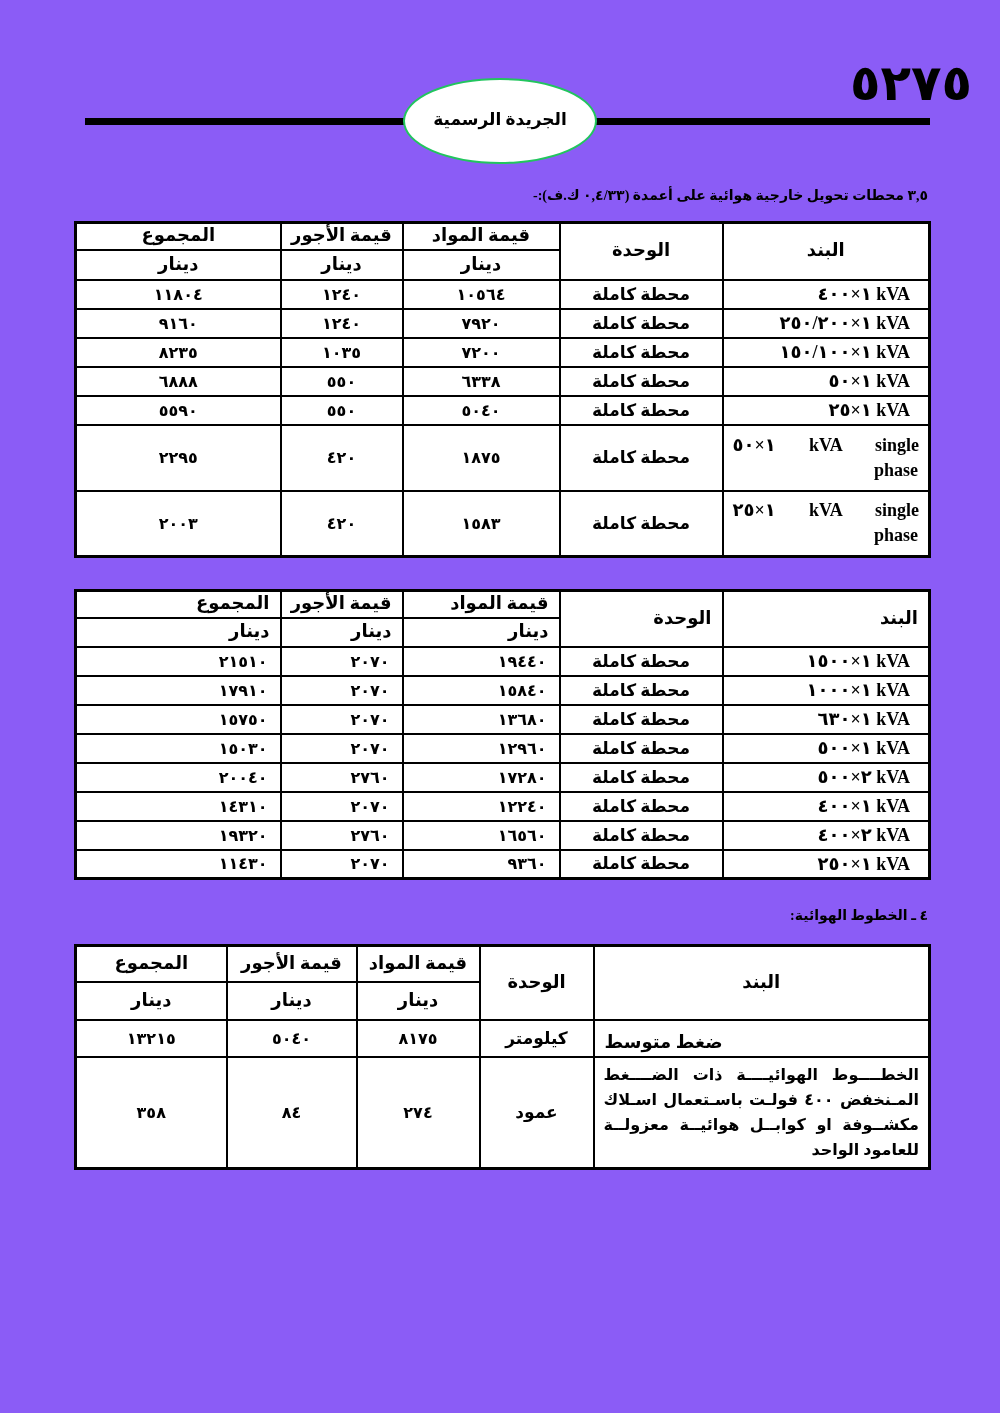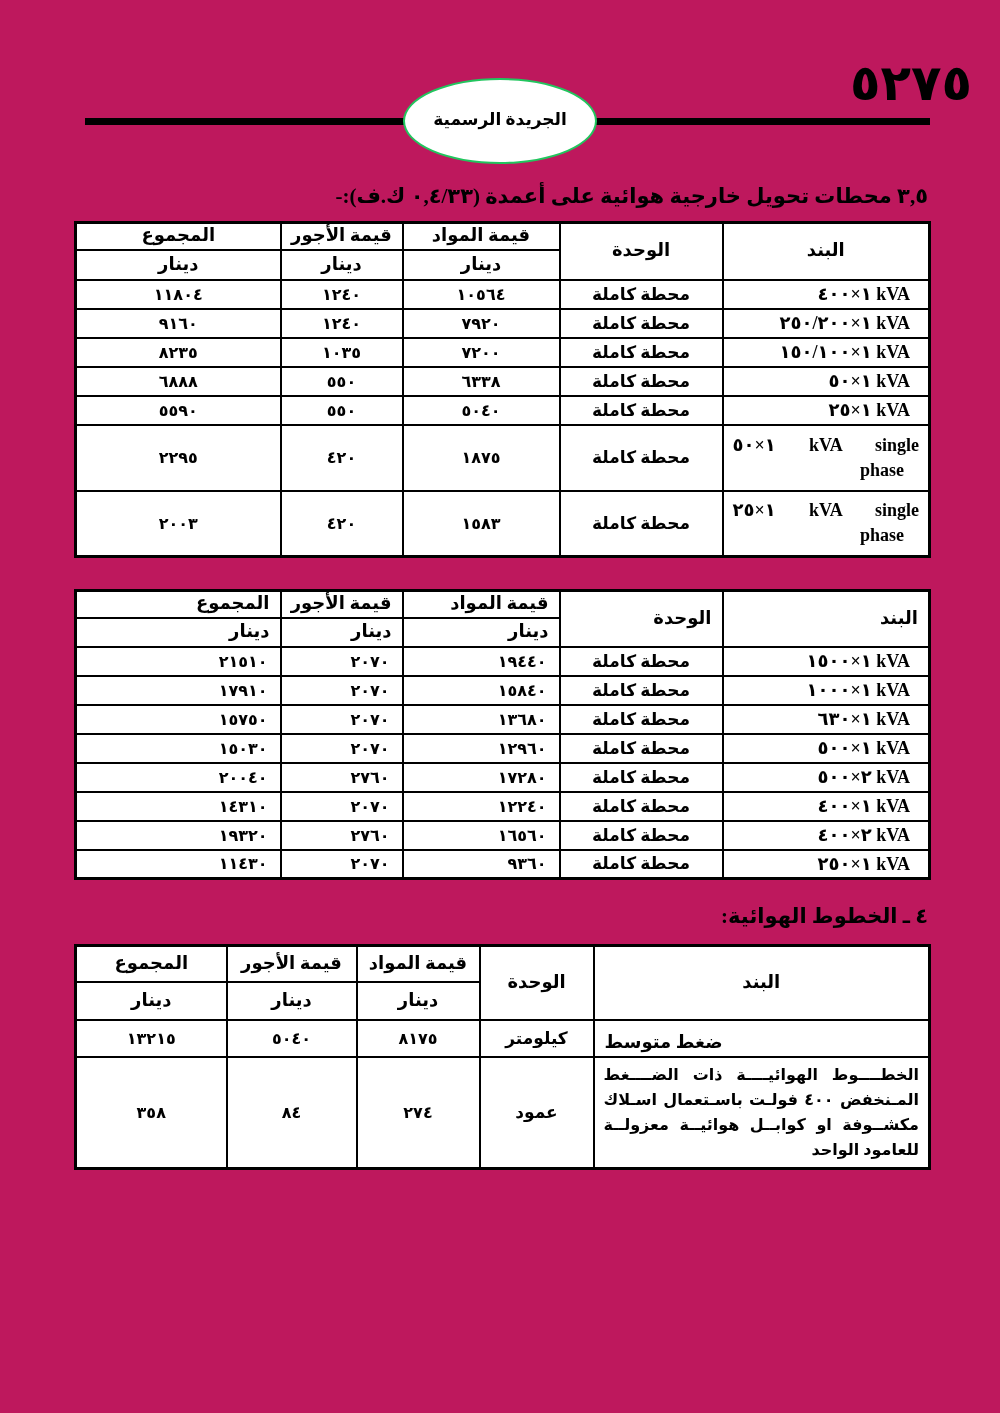--- a/index.html
+++ b/index.html
@@ -1,30 +1,30 @@
 <!DOCTYPE html>
 <html lang="ar"><head>
 <meta charset="utf-8">
 <style>
   html,body{margin:0;padding:0;background:#e8e8e8;}
-  .page{position:relative;width:1000px;height:1413px;margin:0 auto;background:#be185d;
+  .page{position:relative;width:1000px;height:1413px;margin:0 auto;background:#8b5cf6;
         color:#000;font-family:"Liberation Serif","DejaVu Sans",serif;font-weight:bold;overflow:hidden;}
   .page *{box-sizing:border-box;}
 
   
   .pagenum{position:absolute;top:56px;right:28px;font-size:50px;line-height:1.1;
            letter-spacing:4px;direction:ltr;}
   .rule{position:absolute;top:118px;left:85px;width:845px;height:7px;background:#000;z-index:1;}
   .oval{position:absolute;left:403px;top:78px;width:194px;height:86px;background:#fff;
         border:2px solid #22c55e;border-radius:50%;z-index:2;
         display:flex;align-items:center;justify-content:center;direction:rtl;}
   .oval span{font-size:17px;padding-bottom:4px;}
 
   
-  .sec-title{position:absolute;right:72px;direction:rtl;font-size:21px;line-height:26px;
+  .sec-title{position:absolute;right:72px;direction:rtl;font-size:14px;line-height:26px;
              white-space:nowrap;}
   #title1{top:183px;}
   #title2{top:551px;}
   #title3{top:903px;}
 
   
   table{position:absolute;left:74px;width:854px;border-collapse:collapse;table-layout:fixed;
         direction:rtl;border:3px solid #000;background:#fff;}
   #t1{top:221px;}
   #t2{top:589px;}
@@ -38,21 +38,21 @@
   #t2 thead tr:first-child{height:27px;} #t2 thead tr:last-child{height:29px;}
   #t2 tbody tr{height:29px;}
   #t3 thead tr:first-child{height:36px;} #t3 thead tr:last-child{height:38px;}
   #t3 tbody tr:first-child{height:37px;} #t3 tbody tr:last-child{height:112px;}
 
   
   .num{font-size:16px;letter-spacing:2px;text-align:center;direction:ltr;}
   .unit-cell{font-size:17px;text-align:center;}
   .kv{direction:ltr;text-align:right;padding:0 18px;font-size:18px;white-space:nowrap;}
   .sp1{direction:ltr;text-align:justify;text-align-last:justify;padding:1px 9px 0;font-size:18px;line-height:25px;}
-  .sp2{direction:ltr;text-align:right;padding:0 24px 1px;font-size:18px;line-height:25px;}
+  .sp2{direction:ltr;text-align:right;padding:0 10px 1px;font-size:18px;line-height:25px;}
   .itm-r{text-align:left;padding:0 10px;font-size:18px;margin-top:8px;}
   .itm-j{direction:rtl;text-align:justify;text-align-last:right;padding:3px 9px;
          font-size:16px;line-height:25px;}
 
   
   #t2 th{text-align:right;padding-right:10px;}
   #t2 .num{text-align:right;padding-right:12px;}
   #t2 .unit-cell{text-align:center;}
 </style>
 </head>

